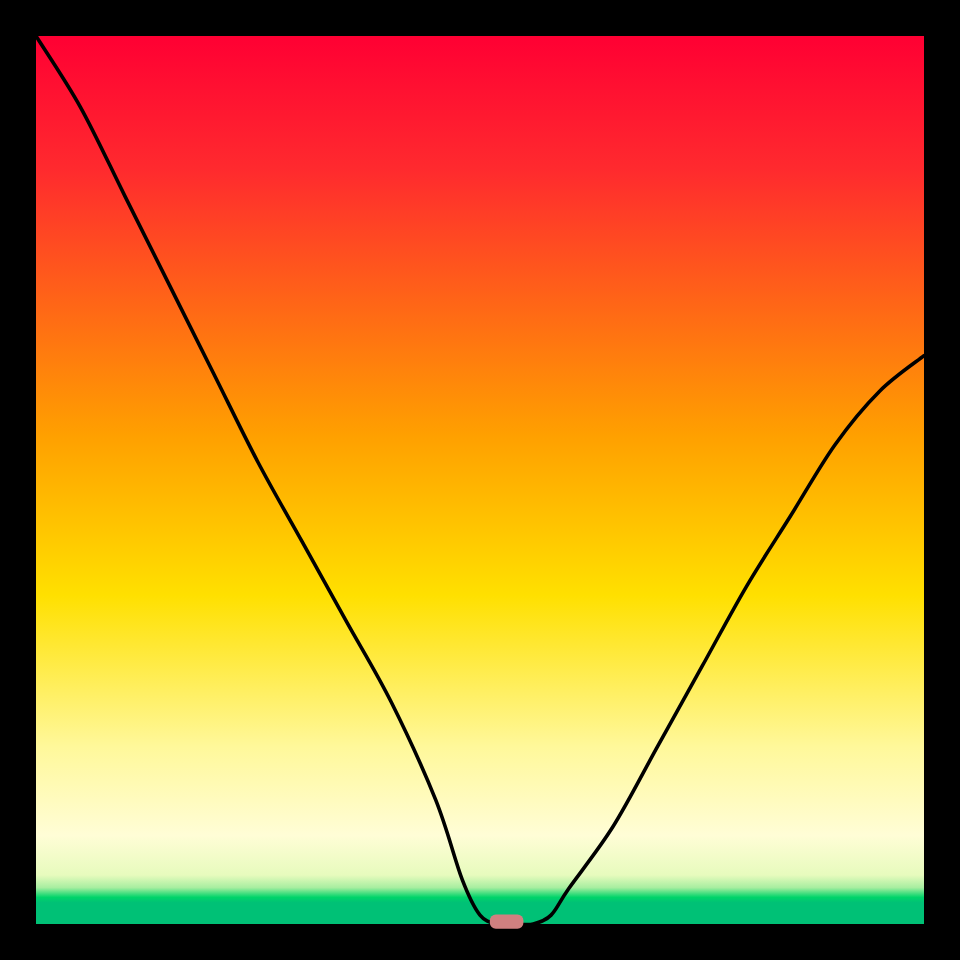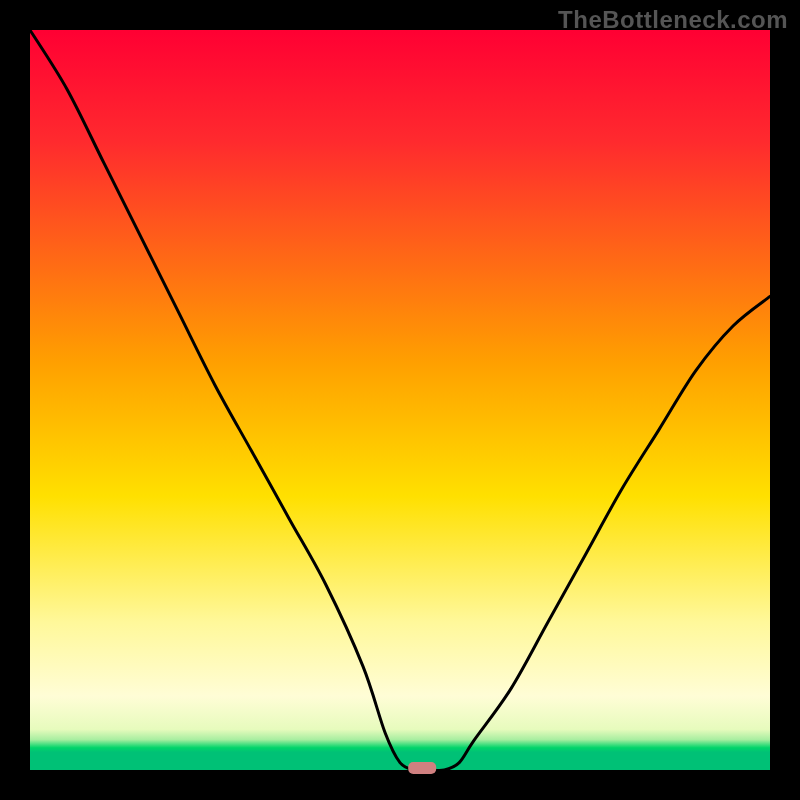--- a/index.html
+++ b/index.html
@@ -29,21 +29,20 @@
   svg {
     position: absolute;
     left: 0;
     top: 0;
   }
 </style>
 </head>
 <body>
 
 <div class="chart-wrap">
-  <span class="watermark">TheBottleneck.com</span>
 
   <svg id="chart-svg" width="800" height="800">
     <defs>
       <linearGradient id="bg-grad" x1="0" y1="0" x2="0" y2="1">
           <stop offset="0%" stop-color="#ff0033"></stop>
           <stop offset="15%" stop-color="#ff2a2e"></stop>
           <stop offset="45%" stop-color="#ffa000"></stop>
           <stop offset="63%" stop-color="#ffe000"></stop>
           <stop offset="80%" stop-color="#fff89a"></stop>
           <stop offset="90%" stop-color="#fffdd6"></stop>

